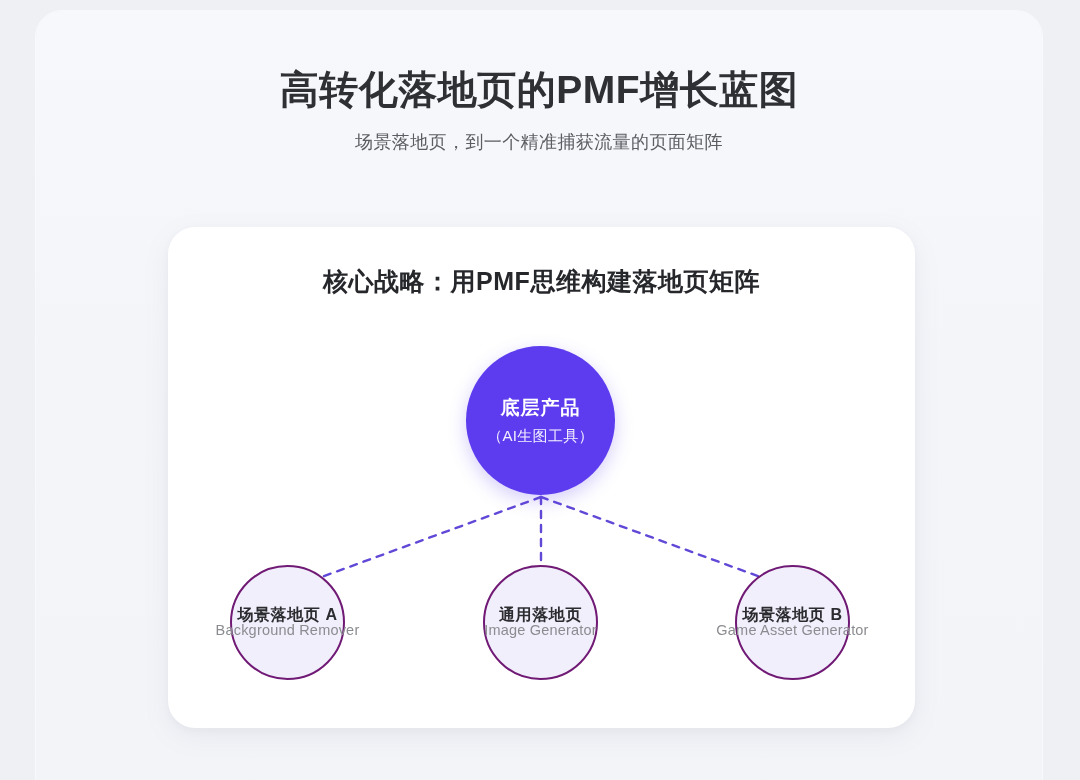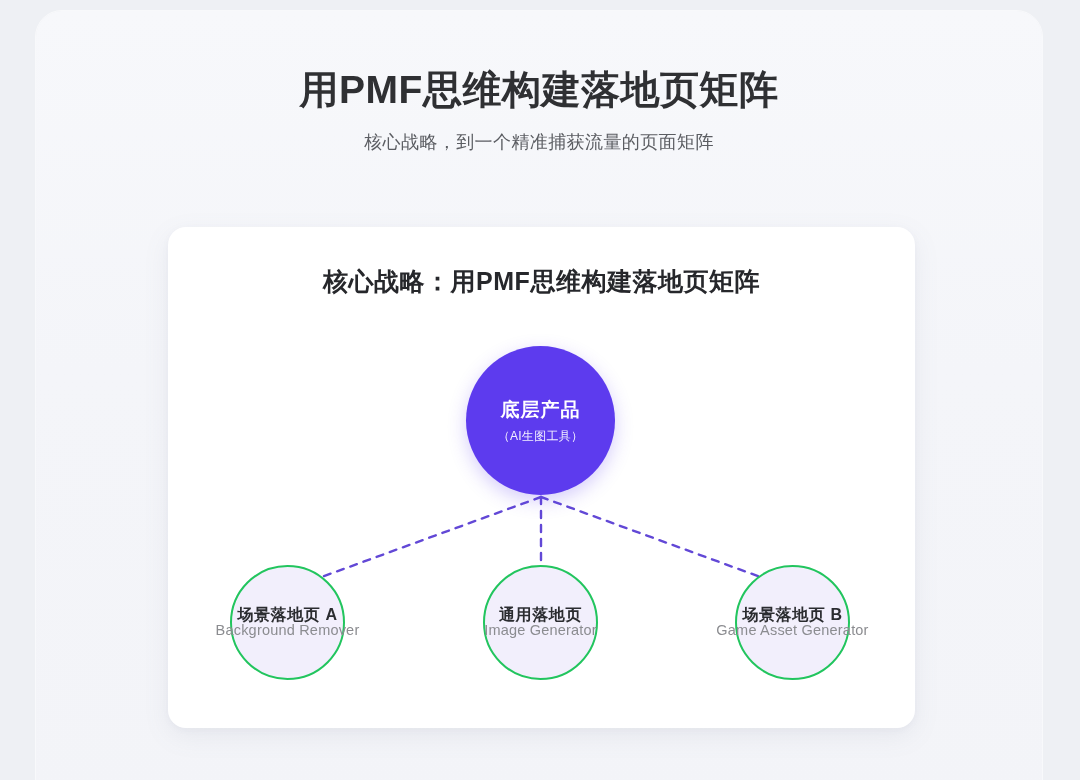--- a/index.html
+++ b/index.html
@@ -56,21 +56,21 @@
   }
 
   
   .diagram-card {
     position: absolute;
     left: 132px;            
     top: 216px;             
     width: 747px;
     height: 501px;
     background: #ffffff;
-    border-radius: 18px;
+    border-radius: 27px;
     box-shadow: 0 8px 26px rgba(120,125,150,0.10),
                 0 2px 6px rgba(120,125,150,0.05);
     overflow: hidden;
   }
   .card-title {
     margin: 0;
     padding-top: 38px;
     text-align: center;
     font-size: 25px;
     font-weight: 700;
@@ -116,34 +116,34 @@
   }
   .node-root .cn {
     font-size: 19px;
     font-weight: 700;
     color: #ffffff;
     letter-spacing: 1px;
     line-height: 1;
   }
   .node-root .en {
     margin-top: 11px;
-    font-size: 12px;
+    font-size: 15px;
     font-weight: 400;
     color: #f2efff;
     letter-spacing: 0.3px;
     line-height: 1;
   }
 
   
   .node-leaf {
     width: 115px;
     height: 115px;
     top: 338px;             
     background: #f2effc;
-    border: 2px solid #22c55e;
+    border: 2px solid #701a75;
     overflow: visible;
   }
   .node-leaf .cn {
     font-size: 16px;
     font-weight: 700;
     color: #2b2c30;
     letter-spacing: 0.6px;
     line-height: 1;
     white-space: nowrap;
   }
@@ -158,22 +158,22 @@
   .node-leaf-a { left: 62px; }    
   .node-leaf-c { left: 315px; }   
   .node-leaf-b { left: 567px; }   
 </style>
 </head>
 <body>
 
 <div id="page-root">
 
   <div class="header">
-    <h1 class="doc-title">用PMF思维构建落地页矩阵</h1>
-    <p class="doc-subtitle">核心战略，到一个精准捕获流量的页面矩阵</p>
+    <h1 class="doc-title">高转化落地页的PMF增长蓝图</h1>
+    <p class="doc-subtitle">场景落地页，到一个精准捕获流量的页面矩阵</p>
   </div>
 
   <div class="diagram-card">
 
     <h2 class="card-title">核心战略：用PMF思维构建落地页矩阵</h2>
 
     <div class="diagram">
 
       <svg class="edges" viewBox="0 0 747 501">
         <g stroke="#6248d6" stroke-width="2.4" stroke-linecap="round" stroke-dasharray="7 7" fill="none">

